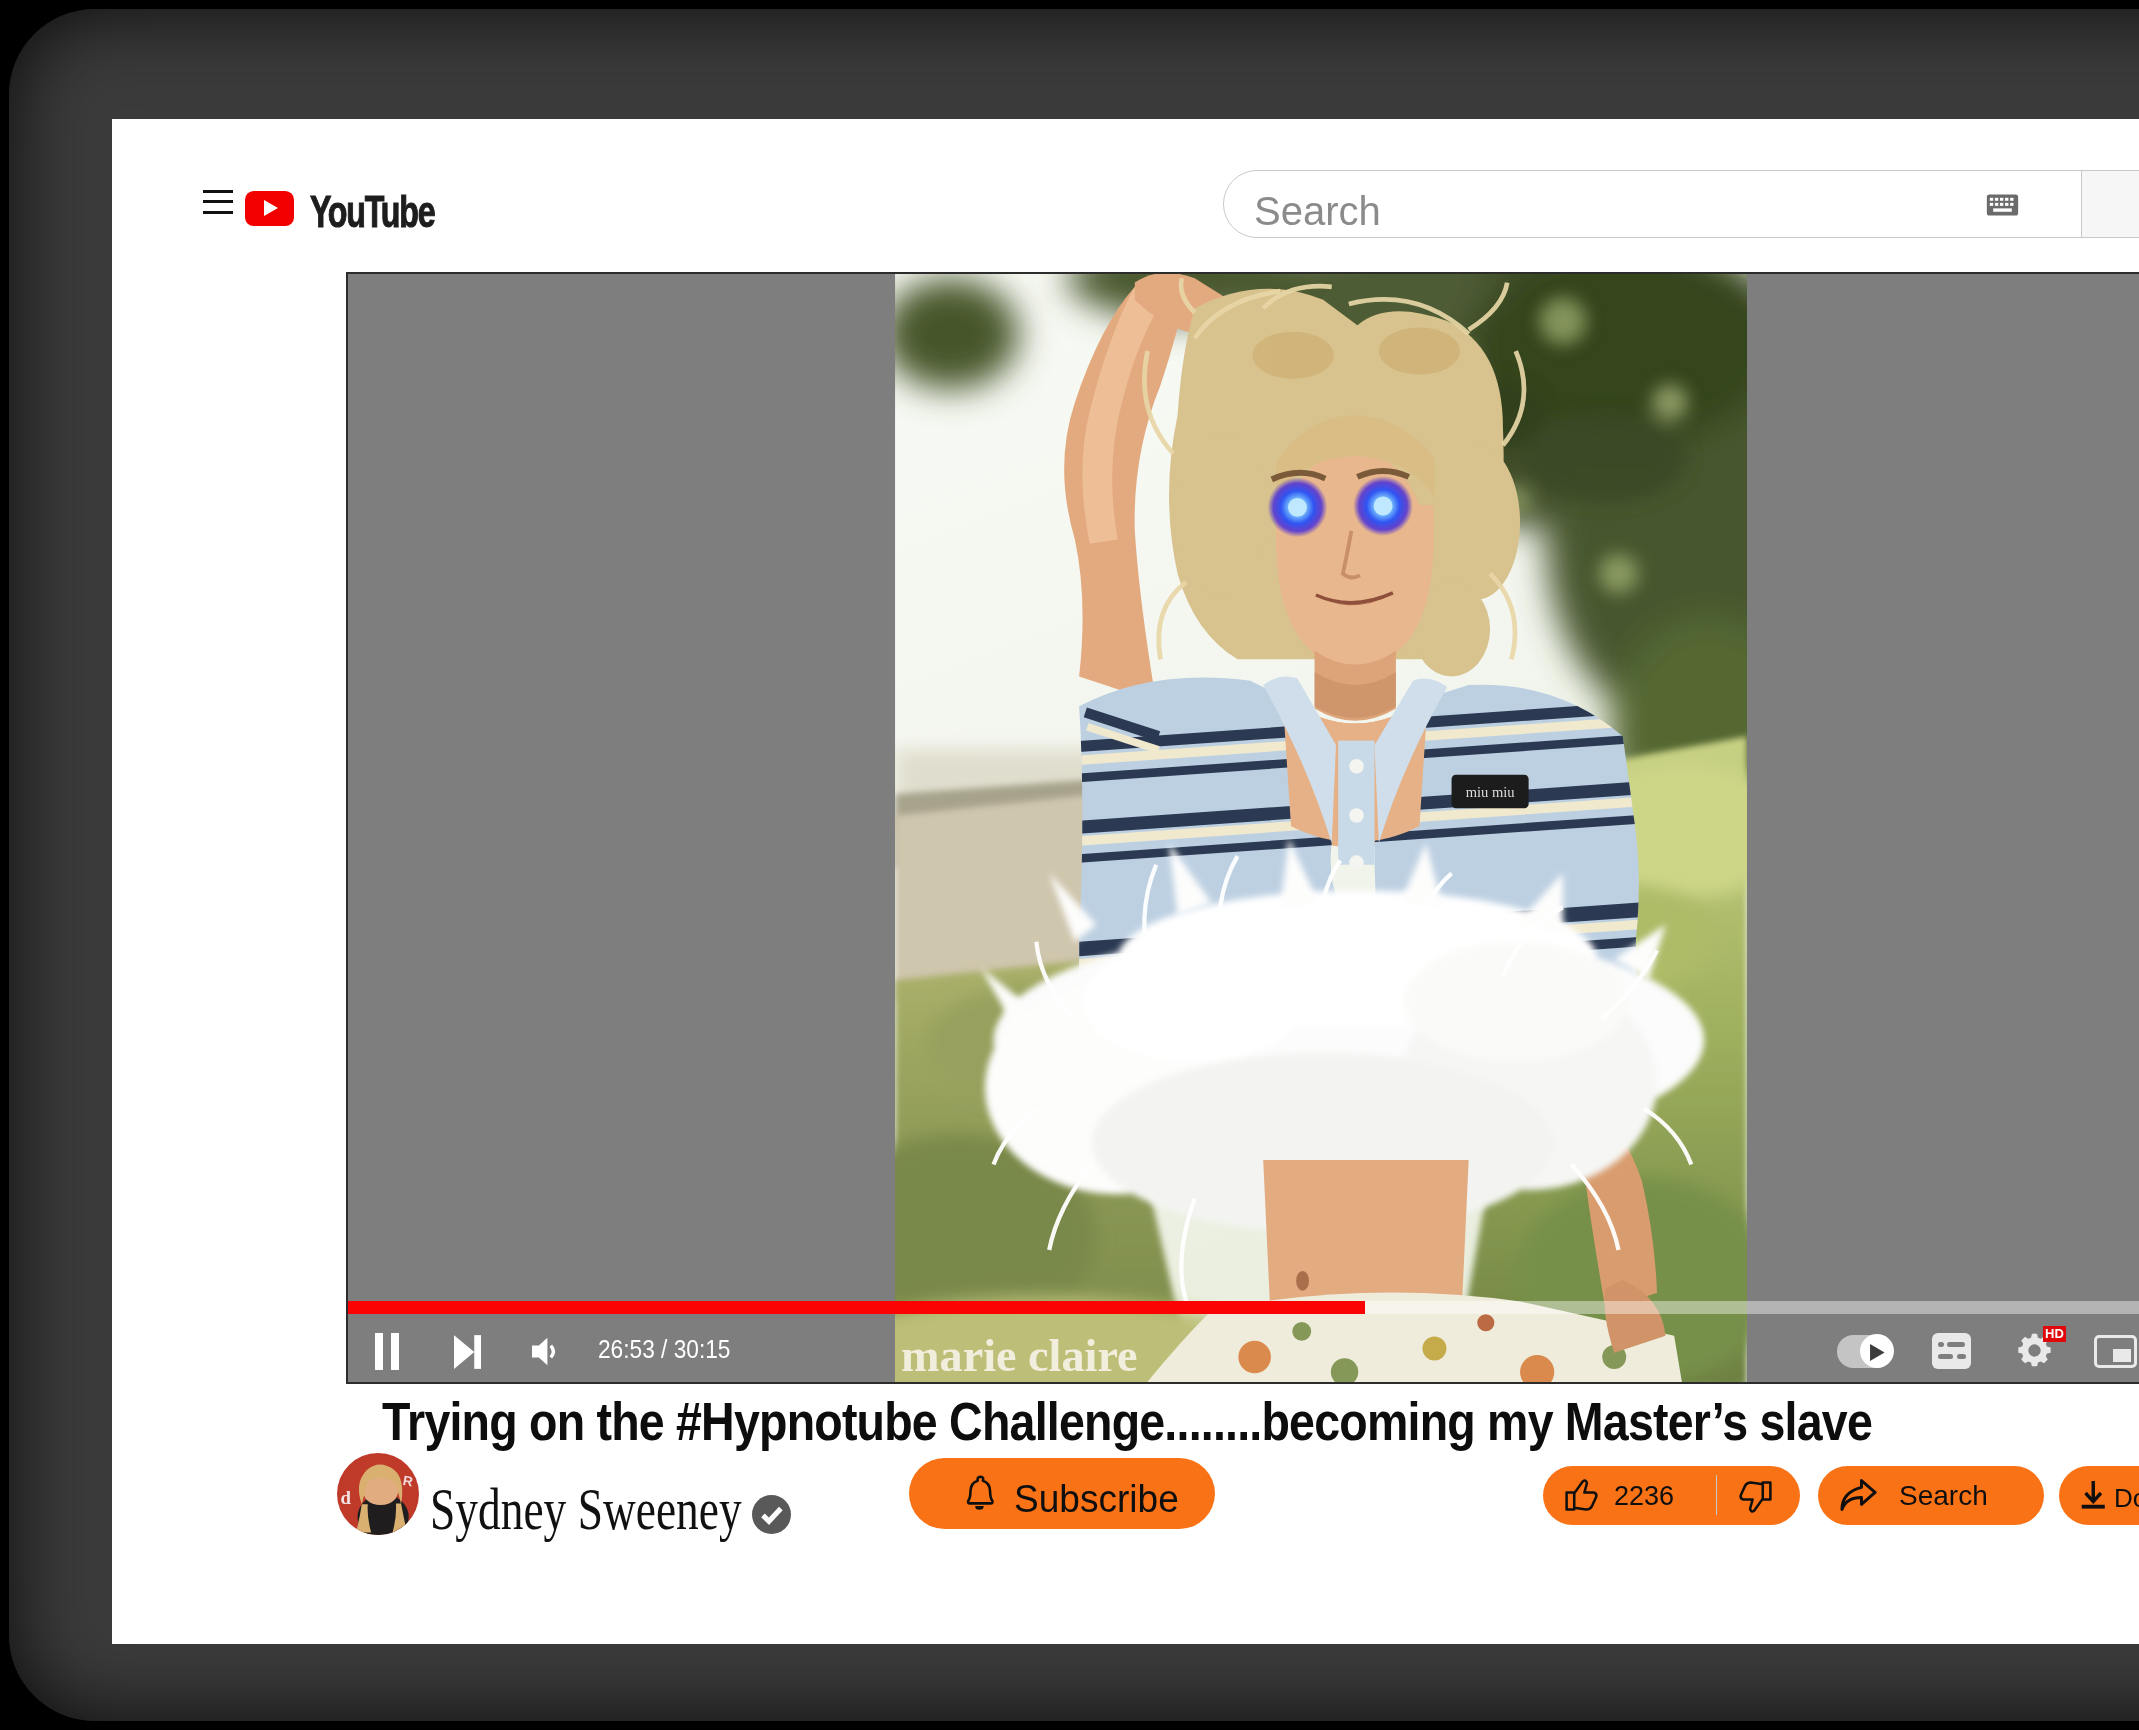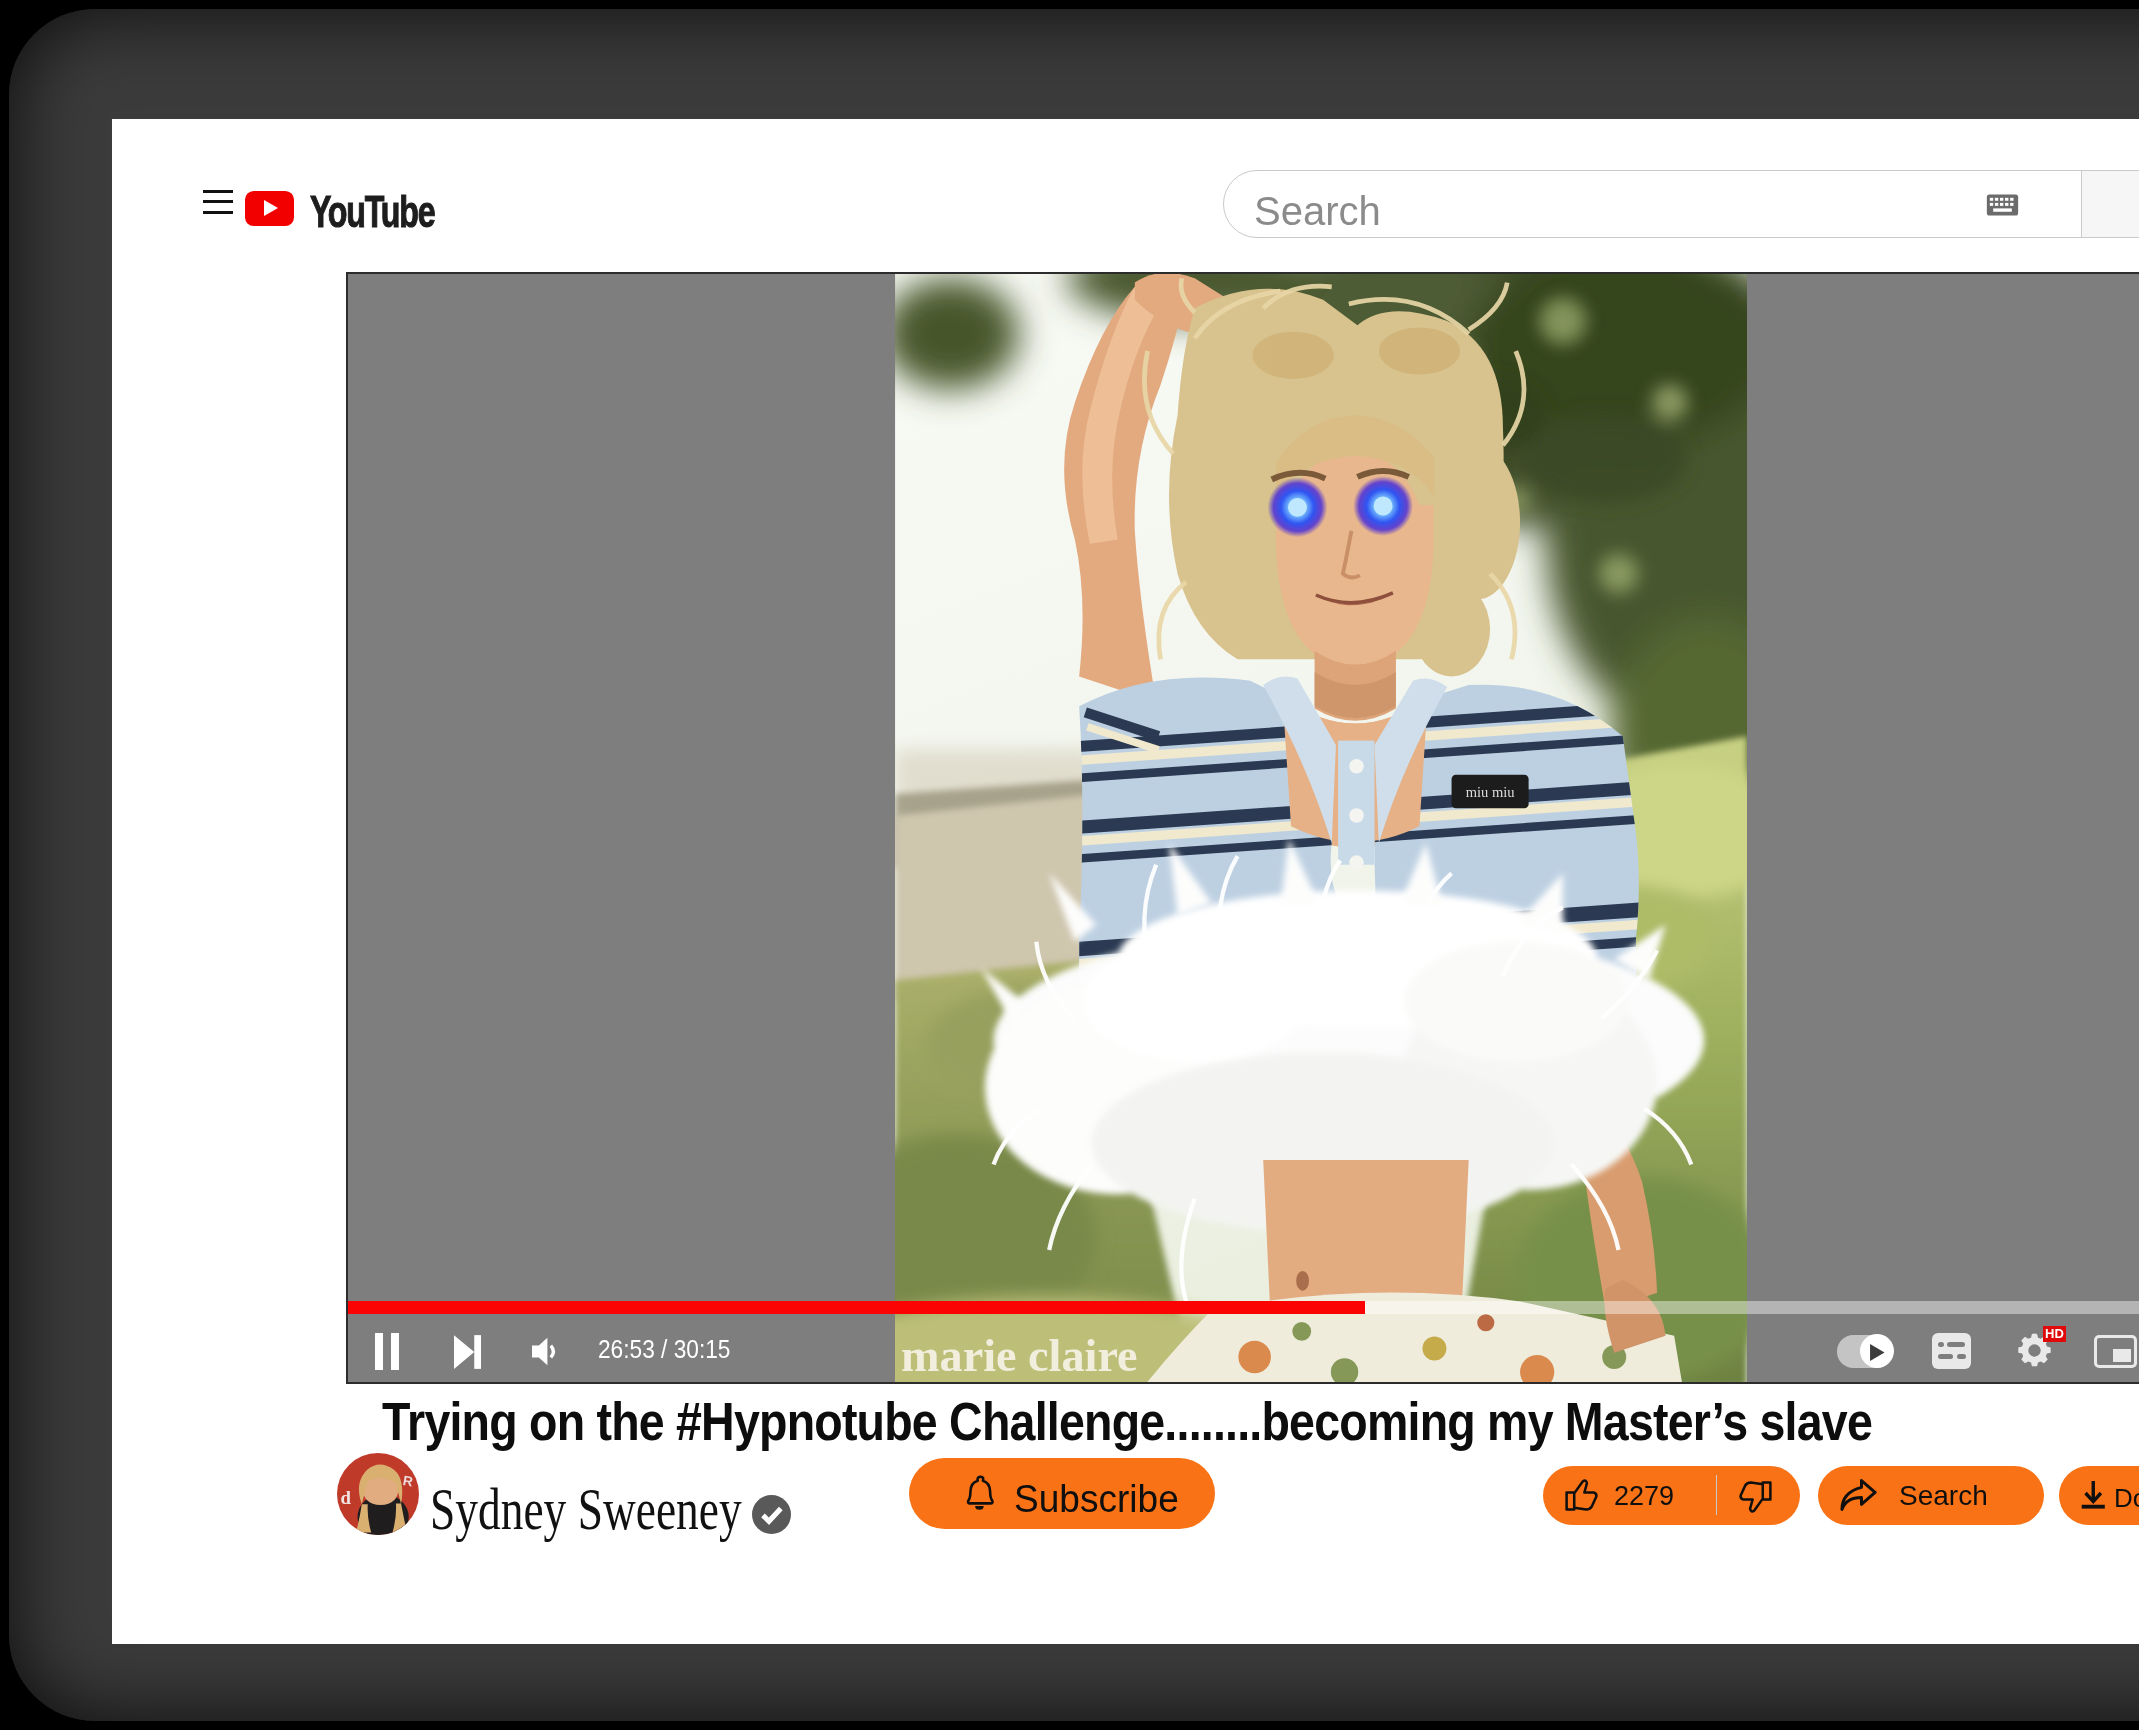--- a/index.html
+++ b/index.html
@@ -348,21 +348,21 @@
   <svg class="a" style="left:55px;top:17px" width="30" height="37" viewBox="0 0 70 86">
         <path d="M12 62 q-6 0 -4 -6 q5 -7 5 -21 q0 -21 17 -26 q-2 -9 7 -9 q8 1 5 9 q17 5 17 26 q0 14 5 21 q2 6 -4 6 Z" fill="none" stroke="#0f0f0f" stroke-width="6" stroke-linejoin="round" transform="translate(2 4)"></path>
         <path d="M26 72 a10 9 0 0 0 20 0 Z" fill="#0f0f0f"></path>
       </svg>
   <div class="a" style="left:105px;top:19px;font-size:39px;color:#0f0f0f;transform:scaleX(0.95);transform-origin:0 0;">Subscribe</div>
 </div>
 <div class="a pill" style="left:1431px;top:1347px;width:257px;height:59px;">
   <svg class="a" style="left:20.5px;top:13px" width="34" height="33" viewBox="0 0 80 78">
         <path d="M6 32 H24 V72 H6 Z M24 68 V34 L44 6 Q52 0 54 10 L48 32 H70 Q78 34 76 42 L66 64 Q62 72 52 72 Z" fill="none" stroke="#0f0f0f" stroke-width="6" stroke-linejoin="round"></path>
       </svg>
-  <div class="a" style="left:71px;top:15.4px;font-size:27px;color:#0f0f0f;">2279</div>
+  <div class="a" style="left:71px;top:15.4px;font-size:27px;color:#0f0f0f;">2236</div>
   <div class="a" style="left:173px;top:9.4px;width:1.3px;height:40px;background:#c9c9c9;"></div>
   <svg class="a" style="left:196px;top:13.7px;transform:rotate(180deg)" width="34" height="33" viewBox="0 0 80 78">
         <path d="M6 32 H24 V72 H6 Z M24 68 V34 L44 6 Q52 0 54 10 L48 32 H70 Q78 34 76 42 L66 64 Q62 72 52 72 Z" fill="none" stroke="#0f0f0f" stroke-width="6" stroke-linejoin="round"></path>
       </svg>
 </div>
 <div class="a pill" style="left:1706px;top:1347px;width:226px;height:59px;">
   <svg class="a" style="left:22px;top:12px" width="37" height="34" viewBox="0 0 86 80">
         <path d="M50 6 L82 34 L50 62 V46 Q14 46 4 74 Q4 34 50 22 Z" fill="none" stroke="#0f0f0f" stroke-width="7" stroke-linejoin="round"></path>
       </svg>
   <div class="a" style="left:81px;top:14px;font-size:28px;color:#0f0f0f;">Search</div>

